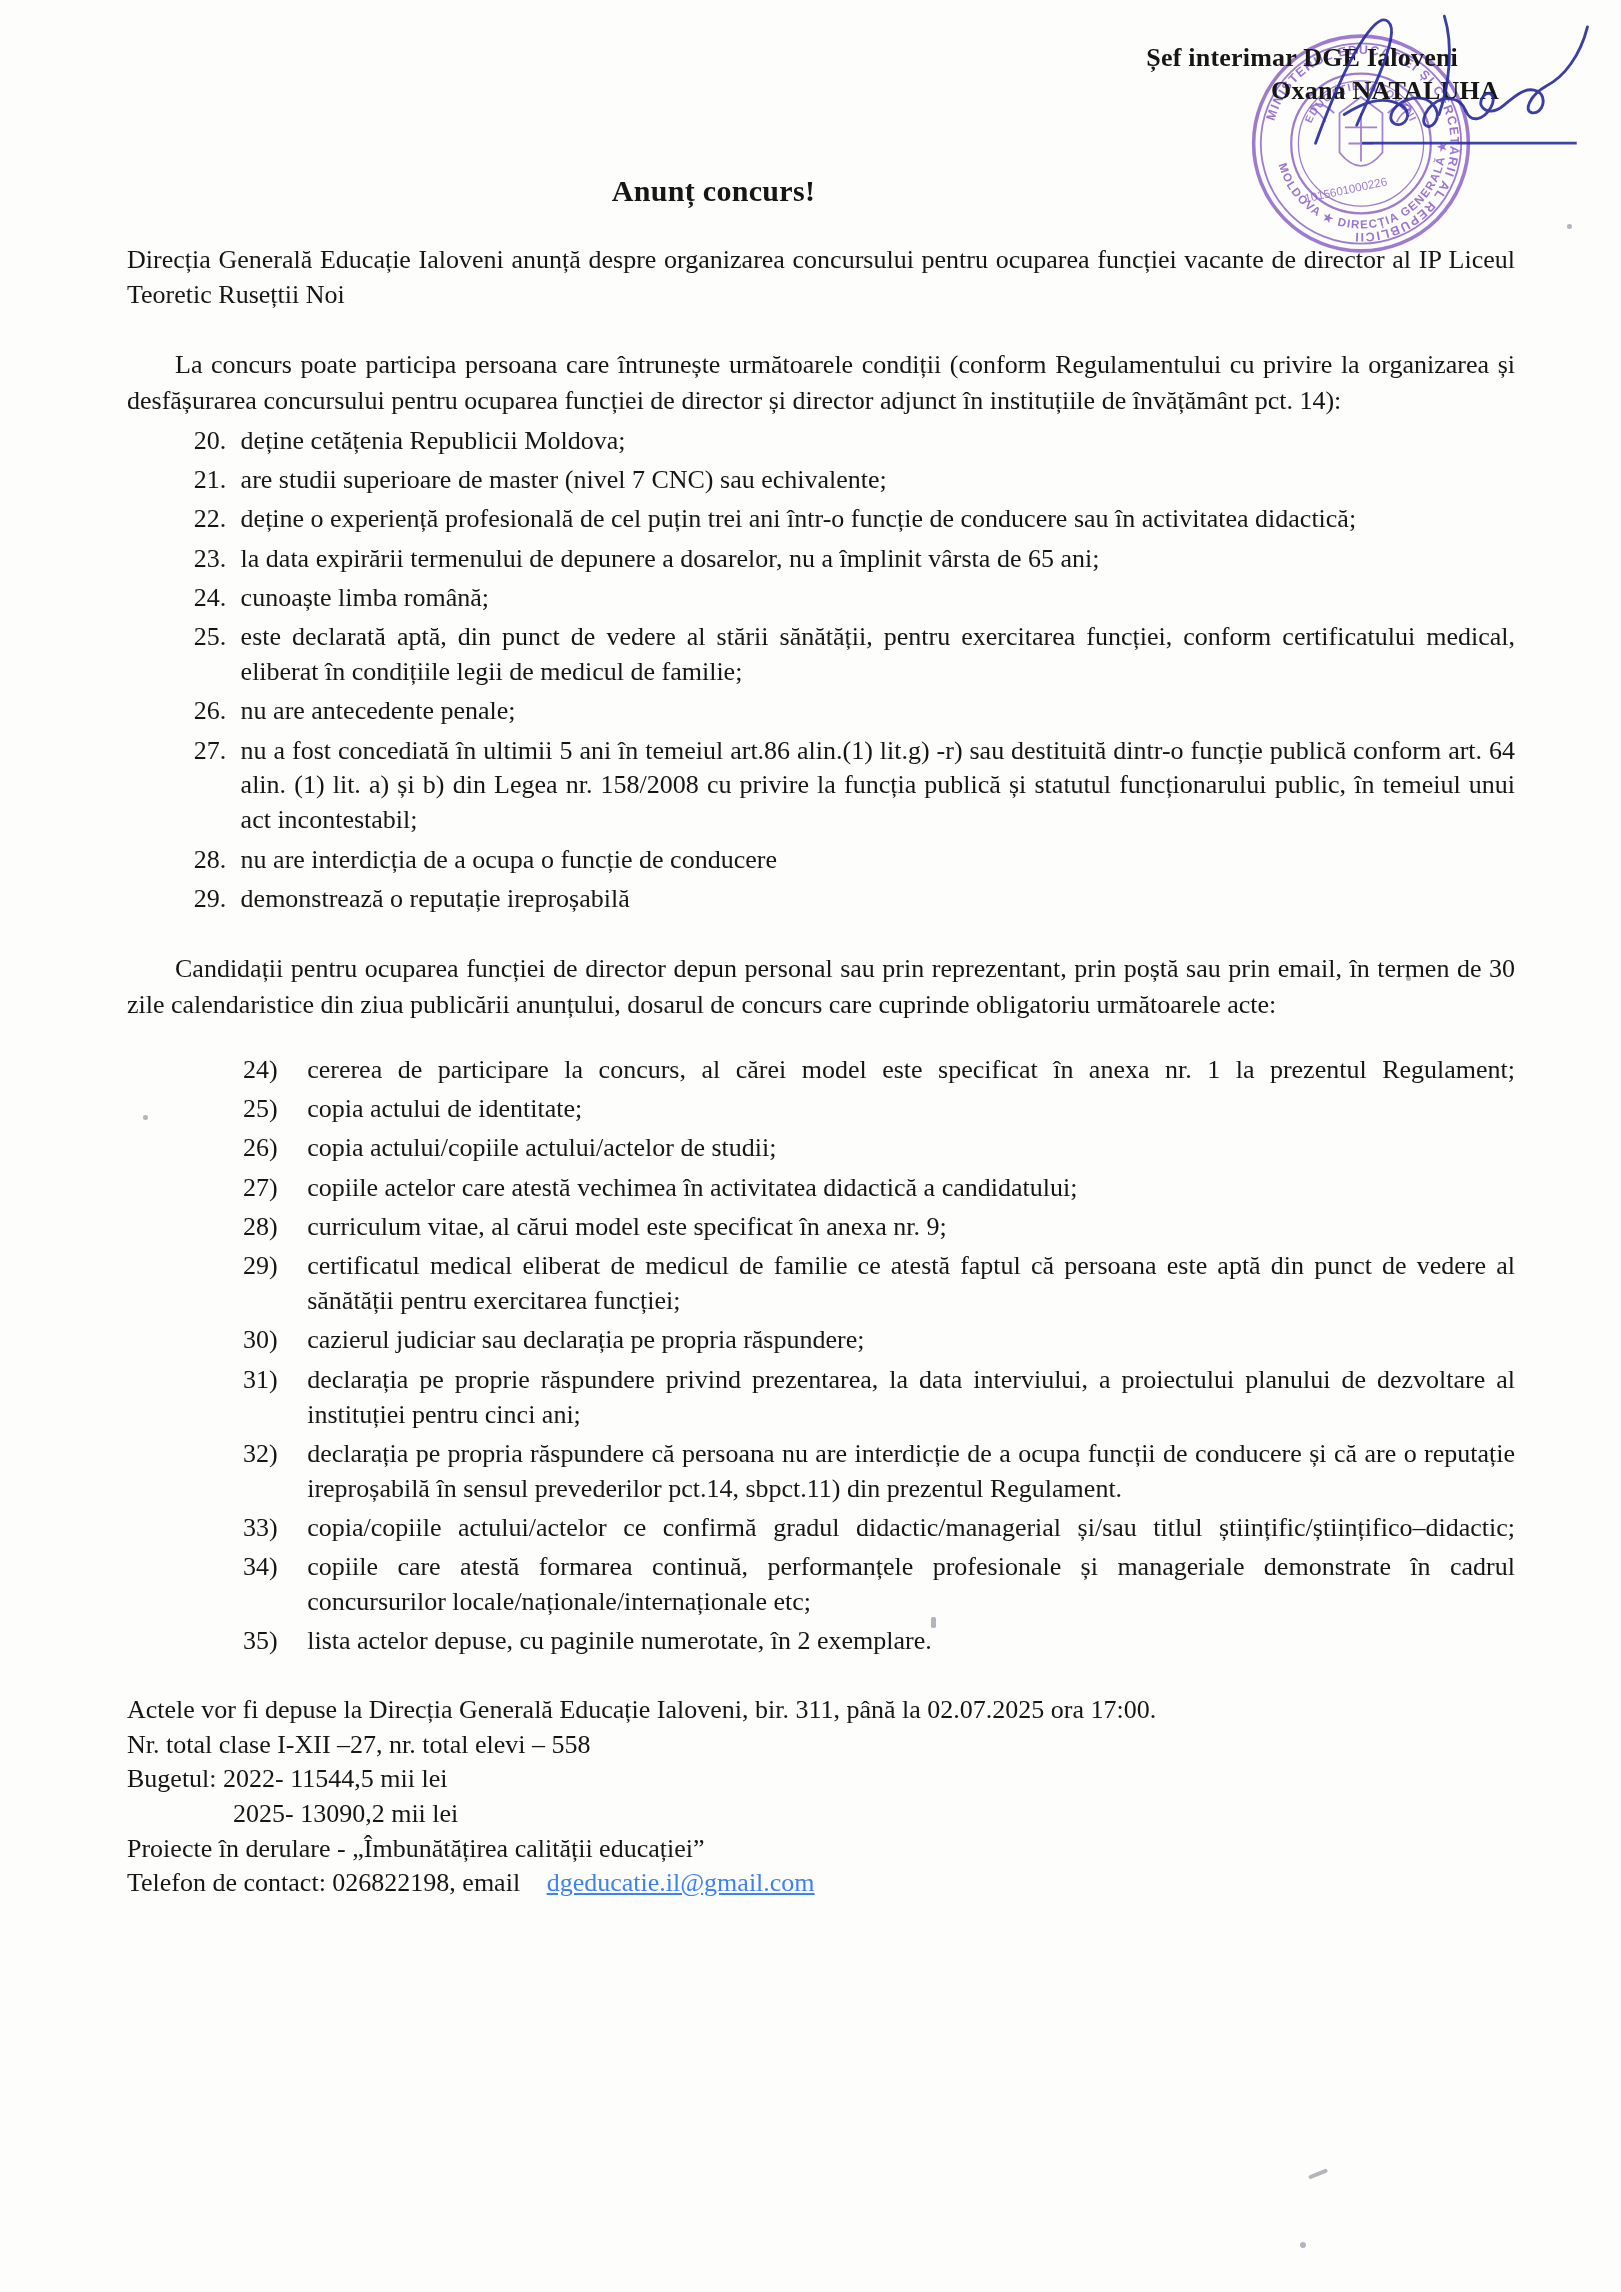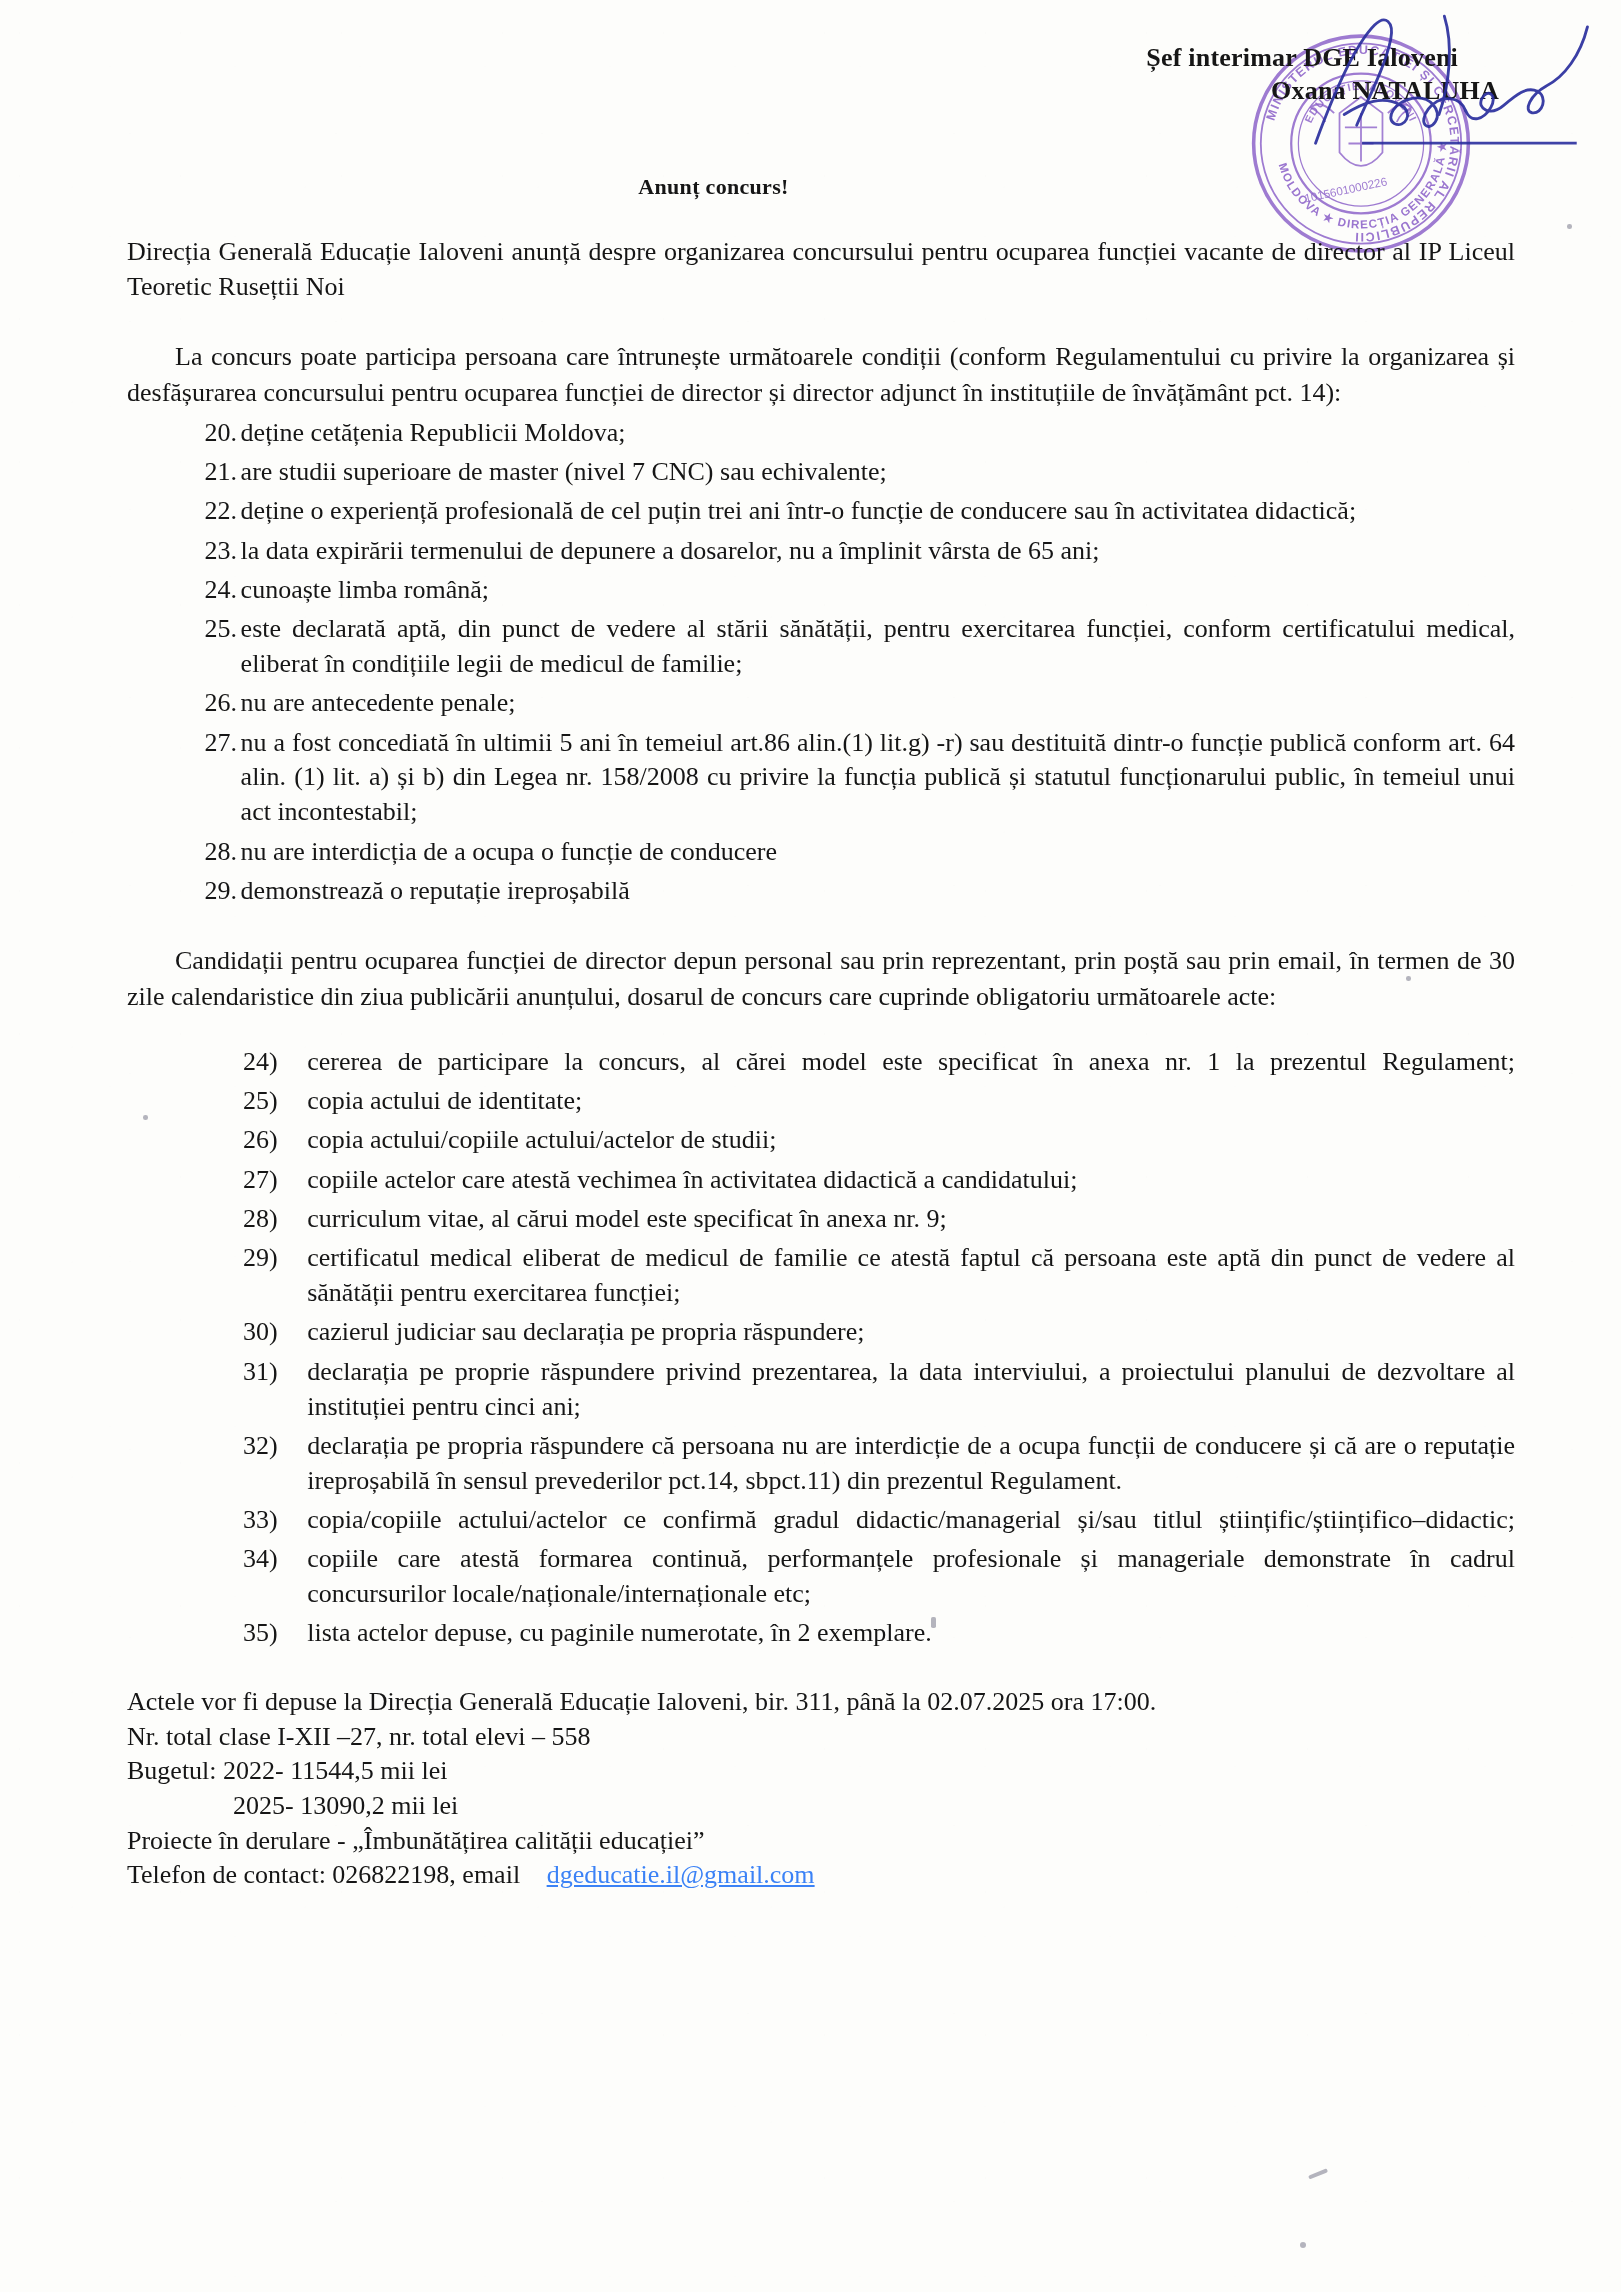--- a/index.html
+++ b/index.html
@@ -71,21 +71,21 @@
     width: 287px;
     height: 161px;
     z-index: 5;
     pointer-events: none;
   }
 
   
   .doc-title {
     text-align: center;
     font-weight: bold;
-    font-size: 22px;
+    font-size: 30px;
     margin: 66px 0 0 0;
     padding-right: 215px;
     letter-spacing: 0.3px;
   }
 
   
   .para {
     font-size: 26px;
     line-height: 1.38;
     text-align: justify;
@@ -104,21 +104,21 @@
   }
   .list li {
     display: flex;
     align-items: flex-start;
     margin-top: 4.5px;
   }
   .list.l1 { padding-left: 56px; }
   .list.l1 .num {
     flex: 0 0 auto;
     min-width: 54px;
-    text-align: right;
+    text-align: center;
     padding-right: 3.6px;
   }
   .list.l1 .txt { flex: 1 1 auto; text-align: justify; }
 
   .list.l2 { padding-left: 116px; margin-top: 30px; }
   .list.l2 .num {
     flex: 0 0 auto;
     min-width: 57px;
     padding-right: 7.2px;
     font-family: Liberation Serif, serif;

